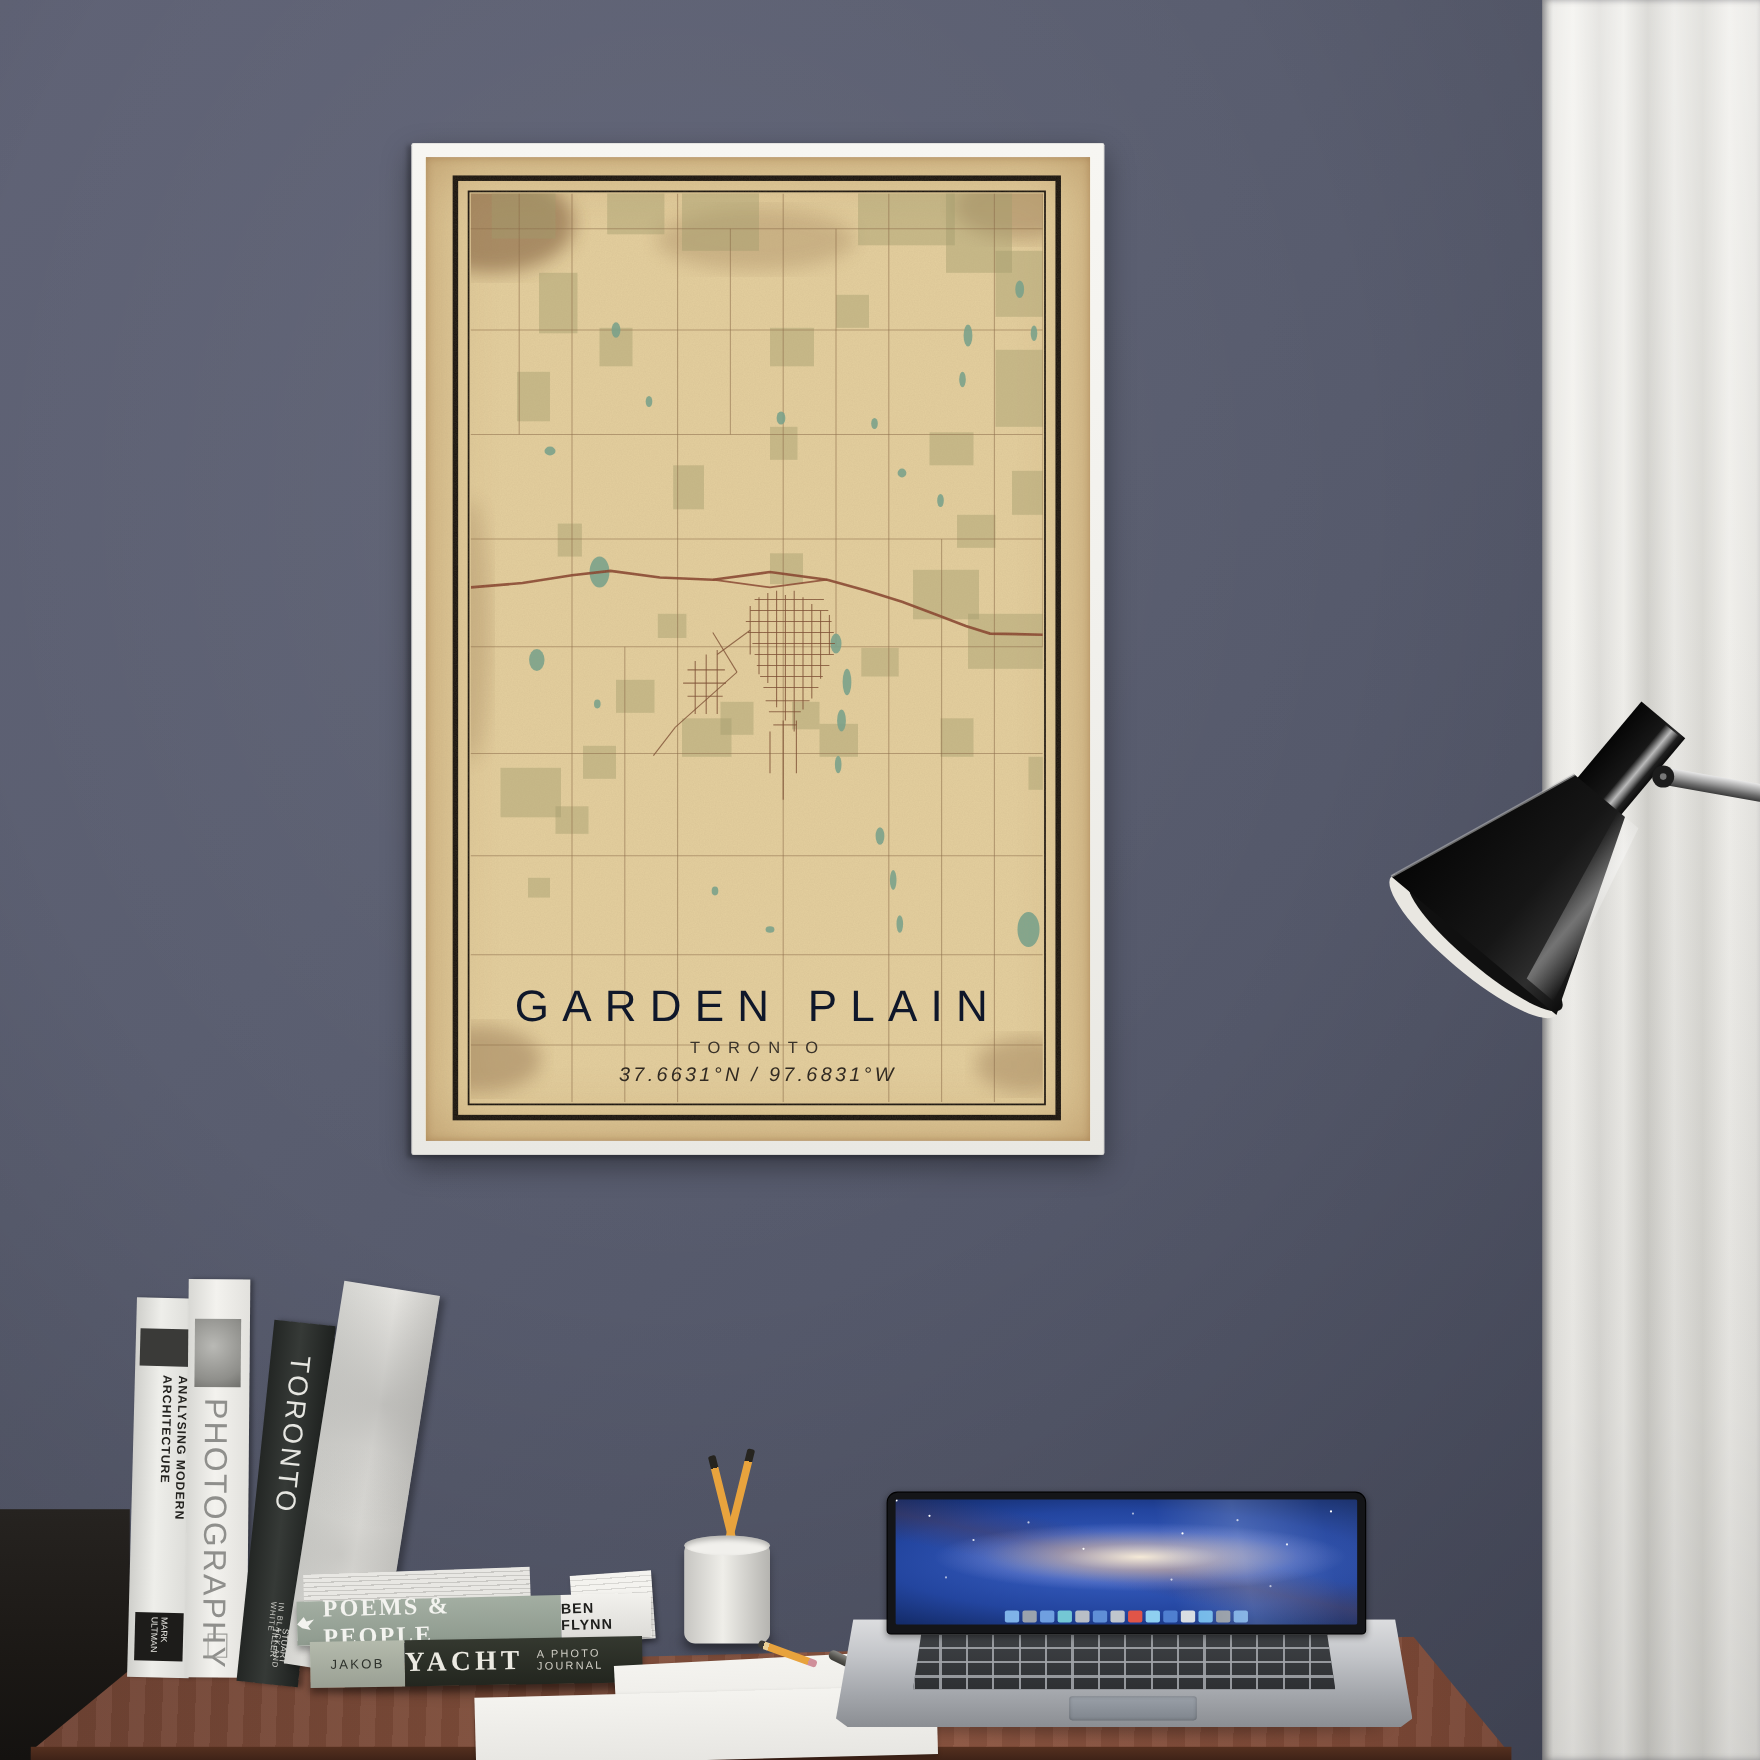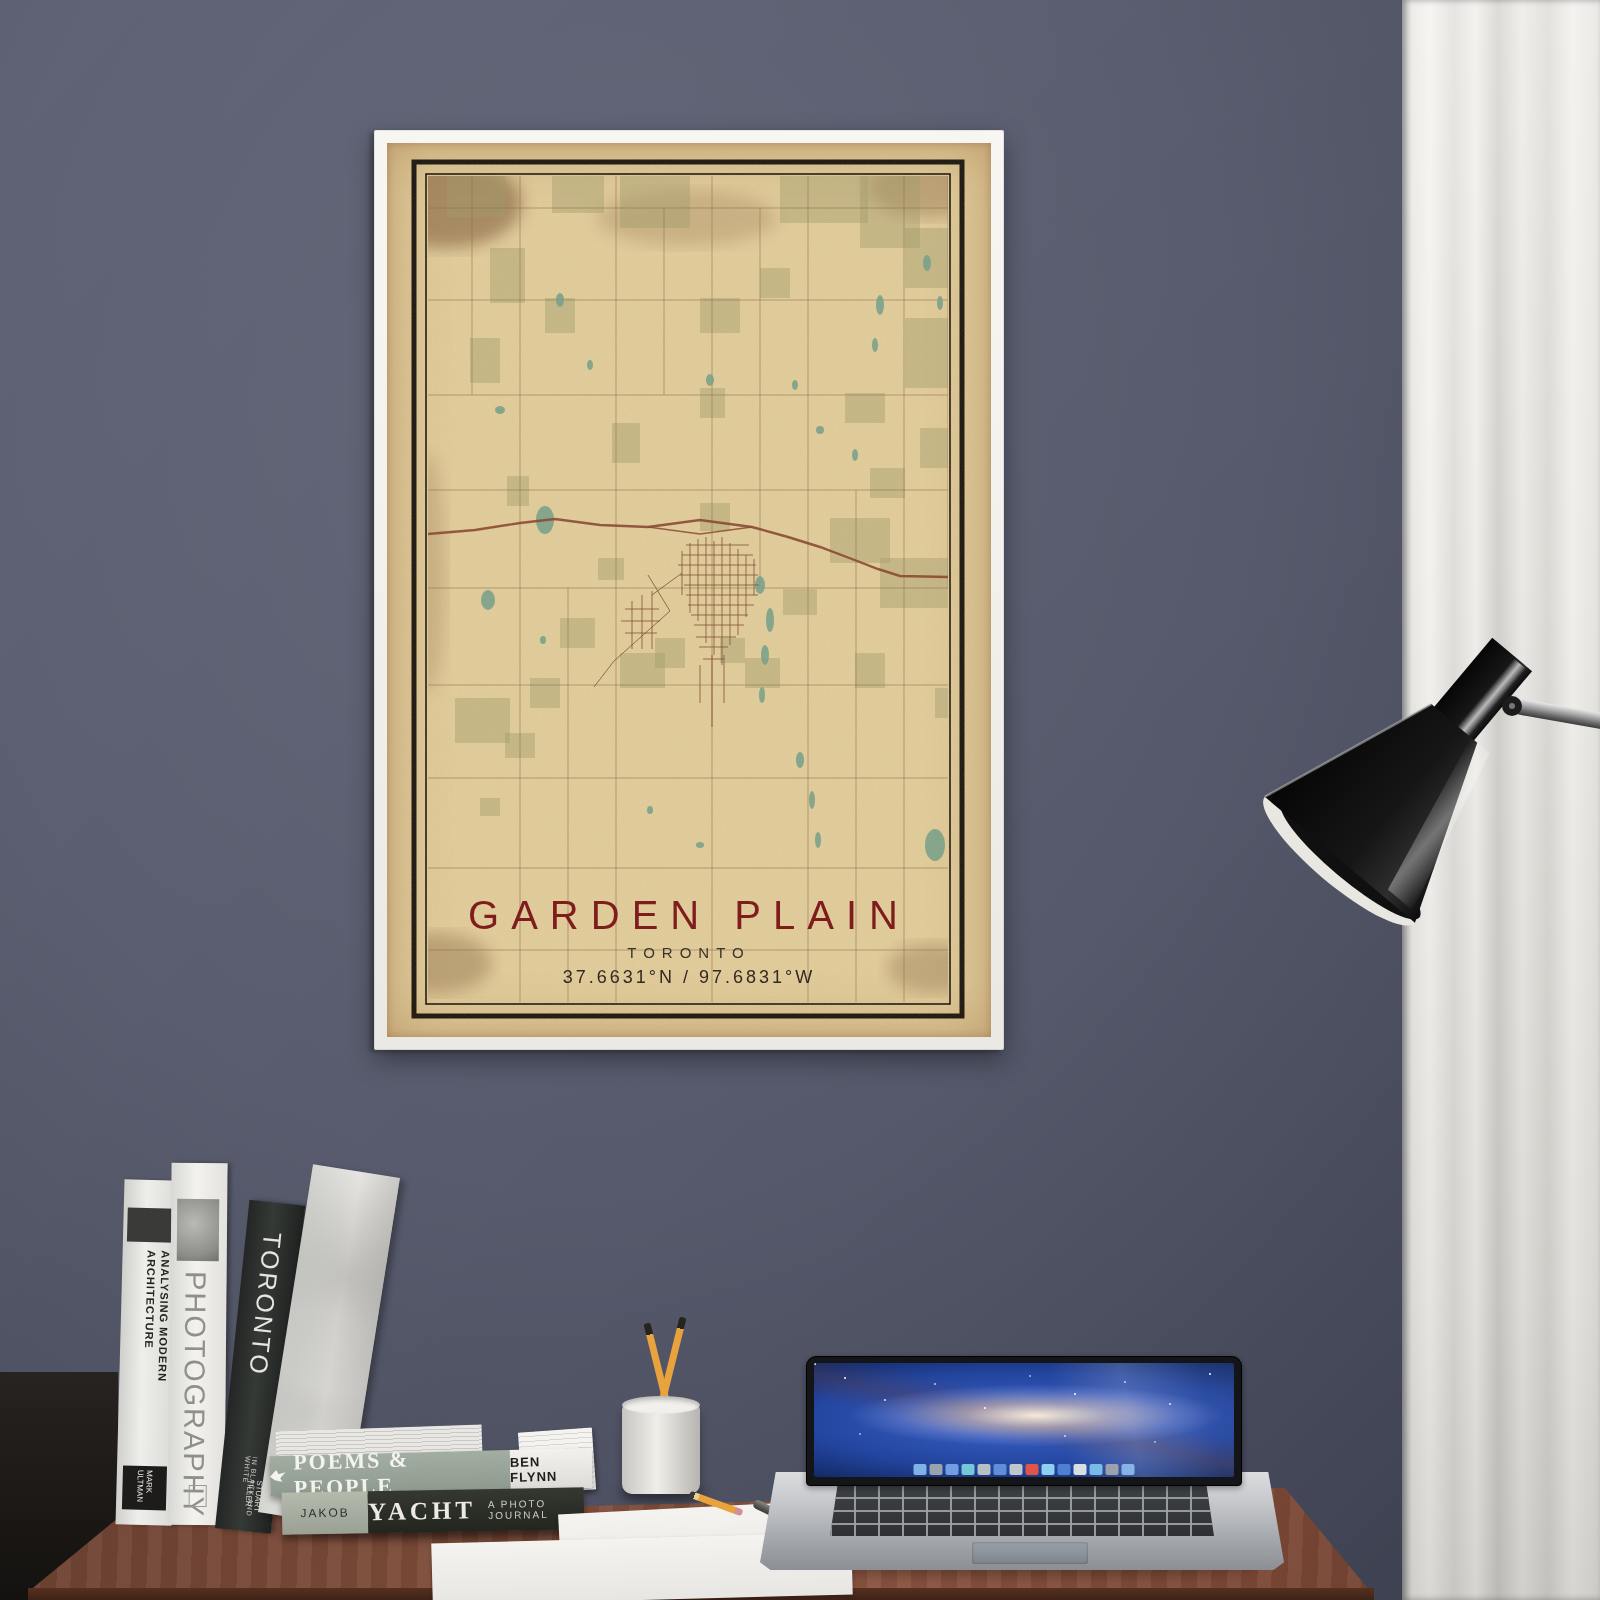--- a/index.html
+++ b/index.html
@@ -27,24 +27,24 @@
   #paper{position:absolute;left:13px;top:13px;width:604px;height:894px;
     background:
       radial-gradient(circle at 7% 5%,rgba(92,52,20,.55),rgba(92,52,20,0) 17%),
       radial-gradient(circle at 96% 8%,rgba(150,100,45,.30),rgba(150,100,45,0) 22%),
       radial-gradient(circle at 4% 96%,rgba(120,75,35,.35),rgba(120,75,35,0) 20%),
       radial-gradient(circle at 97% 97%,rgba(120,75,35,.30),rgba(120,75,35,0) 18%),
       radial-gradient(ellipse at 50% 45%,#eedfb6 0%,#e7d4a4 50%,#d3 af7a 80%,#c09057 100%);
     background-color:#e4cf9e;
     box-shadow:inset 0 0 60px rgba(140,90,40,.45), inset 0 0 8px rgba(120,70,30,.4);}
   #map-svg{position:absolute;left:0;top:0;}
-  .poster-text{position:absolute;left:0;width:604px;text-align:center;color:#7f1d1d;}
+  .poster-text{position:absolute;left:0;width:604px;text-align:center;color:#0f172a;}
   #poster-title{top:750px;font-size:40px;font-weight:300;letter-spacing:12px;}
   #poster-subtitle{top:801px;font-size:15px;font-weight:400;letter-spacing:7px;color:#3a332a;}
-  #poster-coords{top:824px;font-size:18px;font-weight:400;letter-spacing:3px;color:#312a22;}
+  #poster-coords{top:824px;font-size:18px;font-weight:400;letter-spacing:3px;color:#312a22;font-style:italic;}
 
   
   #dark-corner{position:absolute;left:0;top:1372px;width:118px;height:228px;
     background:linear-gradient(180deg,#262320 0%,#1b1815 60%,#141210 100%);}
   #desk{position:absolute;left:0;top:1480px;width:1600px;height:120px;
     clip-path:polygon(28px 112px,118px 38px,1285px 8px,1374px 116px,1374px 120px,28px 120px);
     background:
       repeating-linear-gradient(92deg,rgba(255,255,255,.04) 0 14px,rgba(0,0,0,.05) 14px 30px),
       linear-gradient(100deg,#6e4233 0%,#7d4c39 28%,#8c5541 55%,#7b4836 80%,#693d2e 100%);}
   #desk-edge{position:absolute;left:28px;top:1588px;width:1346px;height:12px;

